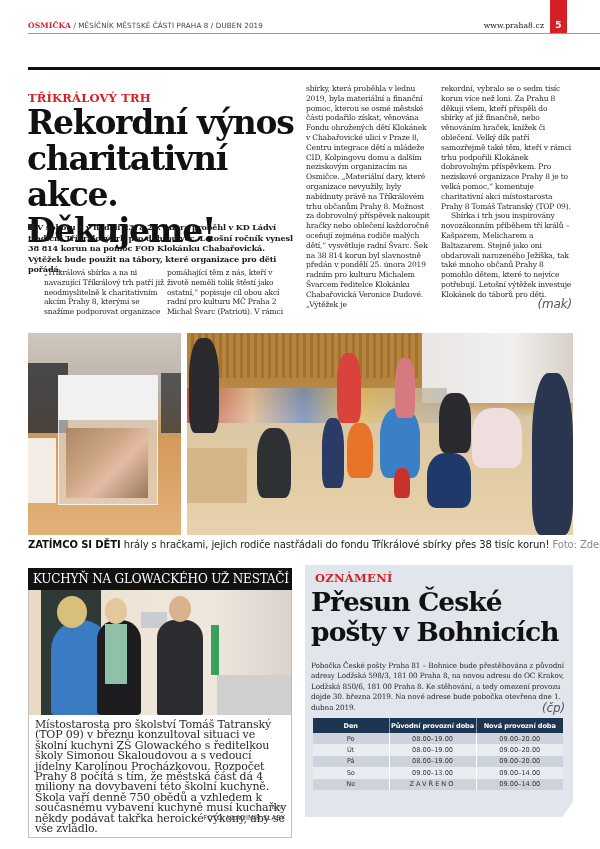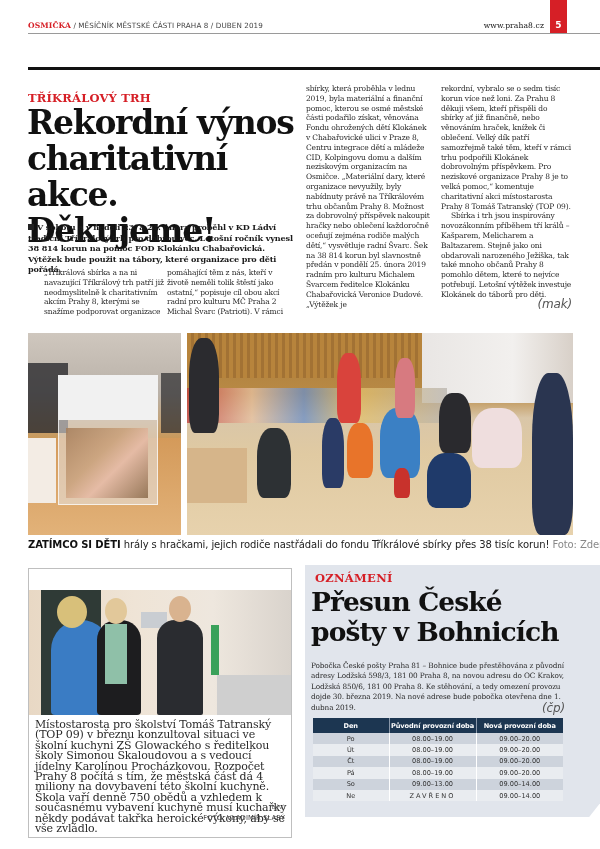--- a/index.html
+++ b/index.html
@@ -62,21 +62,21 @@
   .photo-kitchen .p3 { position: absolute; left: 128px; top: 30px; width: 46px; height: 95px; background: #2a2c30; border-radius: 18px 18px 2px 2px; }
   .photo-kitchen .h3 { position: absolute; left: 140px; top: 6px; width: 22px; height: 26px; background: #d9b38f; border-radius: 50%; }
   .photo-kitchen .panel { position: absolute; left: 112px; top: 22px; width: 26px; height: 16px; background: #c9cdd2; }
   .photo-kitchen .apron { position: absolute; left: 182px; top: 35px; width: 8px; height: 50px; background: #3aa15a; }
   .photo-kitchen .steel { position: absolute; left: 188px; top: 85px; width: 74px; height: 40px; background: #cfcfcf; }
   .kitchen-text { position: absolute; left: 6px; top: 151px; width: 252px; font-family: "DejaVu Serif", serif; font-size: 11px; line-height: 10.4px; color: #2a2a2a; letter-spacing: -0.15px; }
   .kitchen-sig { position: absolute; right: 6px; top: 234px; font-family: "DejaVu Sans", sans-serif; font-size: 6px; color: #555; }
   .kitchen-credit { position: absolute; right: 6px; top: 245px; font-family: "DejaVu Sans", sans-serif; font-size: 6.8px; color: #444; letter-spacing: 0.1px; }
 
   
-  .notice { position: absolute; left: 305px; top: 565px; width: 296px; height: 252px; background: #e1e5ec; clip-path: polygon(0 0, 100% 0, 100% 94%, 96% 100%, 0 100%); }
+  .notice { position: absolute; left: 305px; top: 565px; width: 268px; height: 252px; background: #e1e5ec; clip-path: polygon(0 0, 100% 0, 100% 94%, 96% 100%, 0 100%); }
   .notice-kicker { position: absolute; left: 10px; top: 6px; font-family: "DejaVu Serif", serif; font-weight: bold; color: #d61f26; font-size: 11.5px; letter-spacing: 0.3px; }
   .notice-title { position: absolute; left: 6px; top: 22px; width: 262px; font-family: "DejaVu Serif", serif; font-weight: bold; font-size: 26.5px; line-height: 30px; letter-spacing: -0.9px; color: #111; }
   .notice-text { position: absolute; left: 6px; top: 96px; width: 258px; font-family: "DejaVu Serif", serif; font-size: 7.3px; line-height: 10.4px; color: #2a2a2a; letter-spacing: -0.15px; }
   .notice-text .sig { margin-right: 4px; }
   .hours { position: absolute; left: 8px; top: 153px; width: 250px; border-collapse: collapse; font-family: "DejaVu Sans", sans-serif; font-size: 6.6px; text-align: center; }
   .hours th { background: #1c3651; color: #fff; font-weight: bold; height: 15px; border-right: 1px solid #8a98aa; letter-spacing: -0.1px; }
   .hours td { height: 11.4px; color: #333; border-right: 1px solid #fff; }
   .hours th:last-child, .hours td:last-child { border-right: none; }
   .hours tr:nth-child(odd) td { background: #cdd3dc; }
   .hours tr:nth-child(even) td { background: #e9ecf0; }
@@ -141,20 +141,21 @@
   <div class="fig" style="left:285px;top:75px;width:50px;height:60px;background:#efdede;"></div>
   <div class="fig" style="left:345px;top:40px;width:41px;height:162px;background:#2a3550;"></div>
   <div class="fig" style="left:252px;top:60px;width:32px;height:60px;background:#2a2a2e;"></div>
 </div>
 
 <div class="caption">
   <span class="cap-lead">ZATÍMCO SI DĚTI</span><span> hrály s hračkami, jejich rodiče nastřádali do fondu Tříkrálové sbírky přes 38 tisíc korun! </span><span class="credit">Foto: Zdeněk Šír</span>
 </div>
 
 <div class="kitchen">
+  <div class="kitchen-title">KUCHYŇ NA GLOWACKÉHO UŽ NESTAČÍ</div>
   <div class="photo photo-kitchen">
     <div class="door"></div>
     <div class="panel"></div>
     <div class="apron"></div>
     <div class="steel"></div>
     <div class="p1"></div>
     <div class="h1"></div>
     <div class="p2"></div>
     <div class="scarf"></div>
     <div class="h2"></div>
@@ -183,25 +184,20 @@
         <td>Po</td>
         <td>08.00–19.00</td>
         <td>09.00–20.00</td>
       </tr>
       <tr>
         <td>Út</td>
         <td>08.00–19.00</td>
         <td>09.00–20.00</td>
       </tr>
       <tr>
-        <td>Čt</td>
-        <td>08.00–19.00</td>
-        <td>09.00–20.00</td>
-      </tr>
-      <tr>
         <td>Pá</td>
         <td>08.00–19.00</td>
         <td>09.00–20.00</td>
       </tr>
       <tr>
         <td>So</td>
         <td>09.00–13.00</td>
         <td>09.00–14.00</td>
       </tr>
       <tr>

